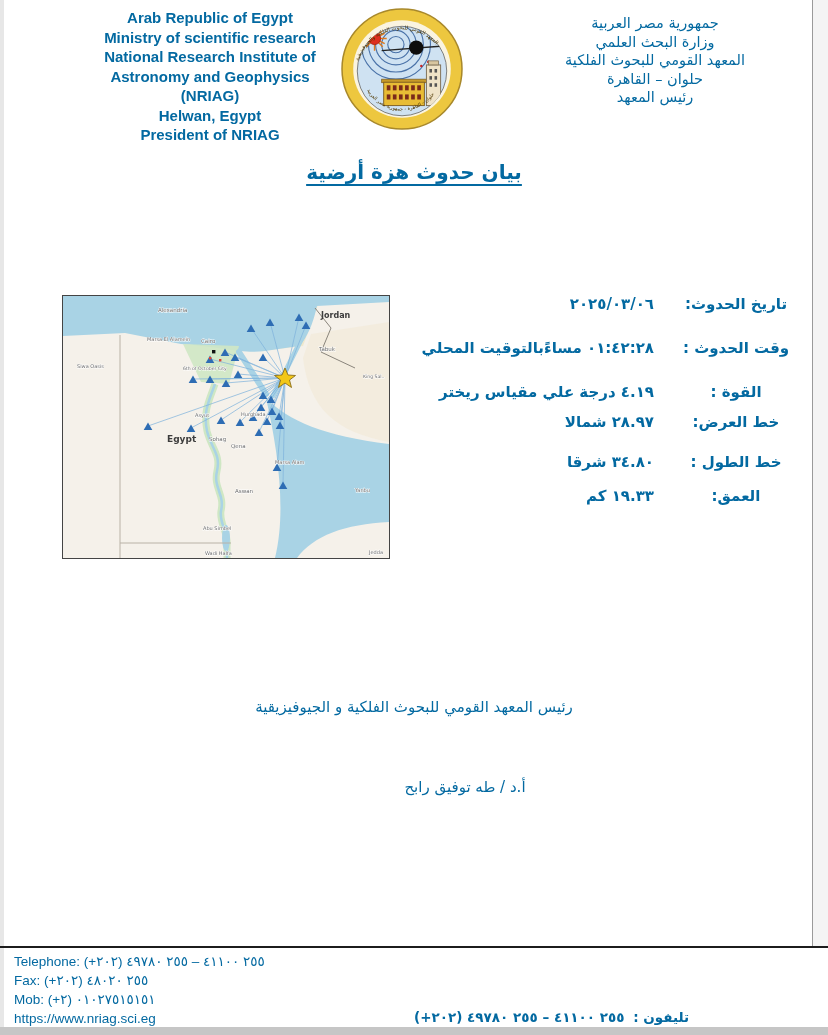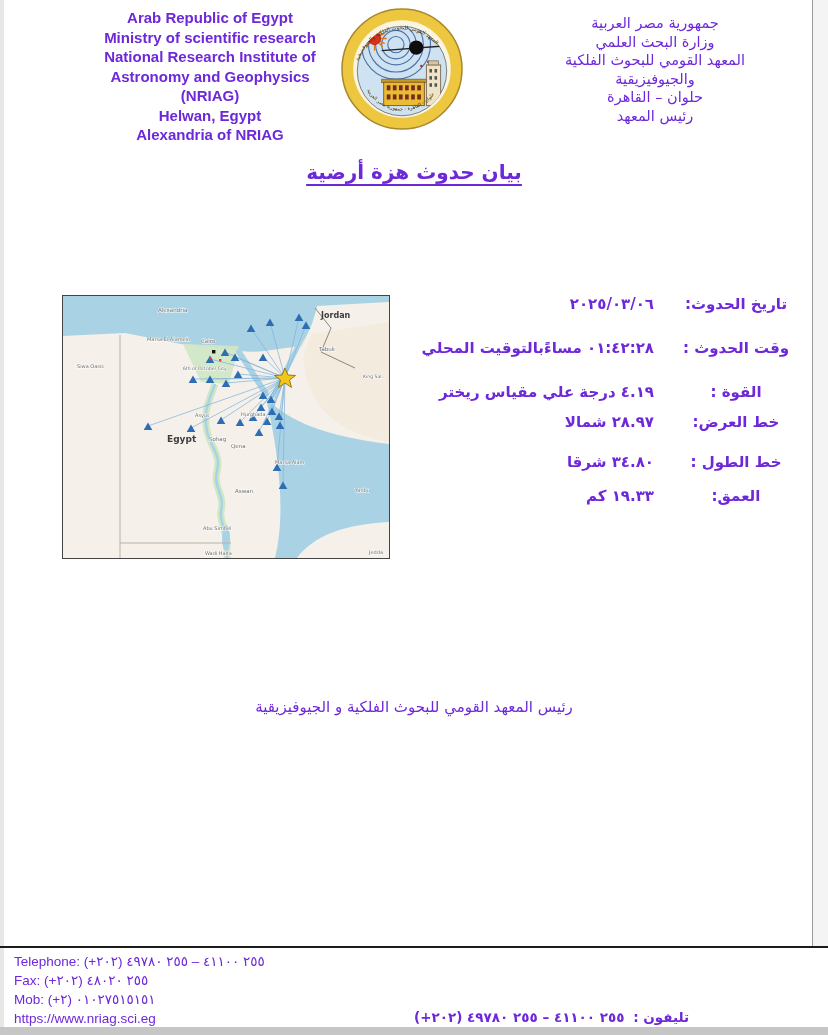--- a/index.html
+++ b/index.html
@@ -1,17 +1,17 @@
 <!DOCTYPE html>
 <html lang="ar"><head>
 <meta charset="utf-8">
 <style>
   html,body{margin:0;padding:0;background:#ffffff;}
   .page{position:relative;width:828px;height:1035px;background:#fff;overflow:hidden;
-        font-family:"DejaVu Sans",sans-serif;color:#6d28d9;}
+        font-family:"DejaVu Sans",sans-serif;color:#0369a1;}
   
   .edge-left{position:absolute;left:0;top:0;width:4px;height:1035px;background:#e7e7e7;}
   .edge-right-line{position:absolute;left:812px;top:0;width:1px;height:947px;background:#9a9a9a;}
   .edge-right{position:absolute;left:813px;top:0;width:15px;height:947px;background:#f4f4f4;}
   .edge-bottom{position:absolute;left:0;top:1027px;width:828px;height:8px;background:#c6c6c6;}
 
   
   .hdr-en{position:absolute;left:82px;top:8px;width:256px;text-align:center;
           font-family:"Liberation Sans","DejaVu Sans",sans-serif;
           font-size:15px;font-weight:700;line-height:19.5px;}
@@ -63,21 +63,21 @@
   <div class="edge-right"></div>
   <div class="edge-right-line"></div>
 
   <div class="hdr-en">
     <div>Arab Republic of Egypt</div>
     <div>Ministry of scientific research</div>
     <div>National Research Institute of</div>
     <div>Astronomy and Geophysics</div>
     <div>(NRIAG)</div>
     <div>Helwan, Egypt</div>
-    <div>Alexandria of NRIAG</div>
+    <div>President of NRIAG</div>
   </div>
 
   <div class="logo-wrap">
     <svg width="122" height="122" viewBox="0 0 120 120">
       <defs>
         <clipPath id="inner">
             <circle cx="60" cy="62" r="44"></circle>
           </clipPath>
         <path id="rt" d="M15,66 A45,45 0 1 1 105,66"></path>
         <path id="rb" d="M23,76 A40,40 0 0 0 97,76"></path>
@@ -145,21 +145,20 @@
       <text font-size="4.8" fill="#503800">
         <textPath href="#rb" startOffset="6%">حلوان - القاهرة - جمهورية مصر العربية</textPath>
       </text>
     </svg>
   </div>
 
   <div class="hdr-ar">
     <div>جمهورية مصر العربية</div>
     <div>وزارة البحث العلمي</div>
     <div>المعهد القومي للبحوث الفلكية</div>
-    <div>والجيوفيزيقية</div>
     <div>حلوان – القاهرة</div>
     <div>رئيس المعهد</div>
   </div>
 
   <div class="title-wrap">
     <span>بيان حدوث هزة أرضية</span>
   </div>
 
 
   <div class="map">
@@ -296,20 +295,21 @@
       <span class="d-val">٣٤.٨٠ شرقا</span>
     </div>
     <div class="d-row">
       <span class="d-lbl">العمق:</span>
       <span class="d-val">١٩.٣٣ كم</span>
     </div>
   </div>
 
 
   <div class="sig-title">رئيس المعهد القومي للبحوث الفلكية و الجيوفيزيقية</div>
+  <div class="sig-name">أ.د / طه توفيق رابح</div>
 
   <div class="f-rule"></div>
   <div class="footer-left">
     <div>Telephone: (+٢٠٢) ٢٥٥ ٤١١٠٠ – ٢٥٥ ٤٩٧٨٠</div>
     <div>Fax: (+٢٠٢) ٢٥٥ ٤٨٠٢٠</div>
     <div>Mob: (+٢) ٠١٠٢٧٥١٥١٥١</div>
     <div>https://www.nriag.sci.eg</div>
   </div>
   <div class="footer-right">
     <div class="f-line">

